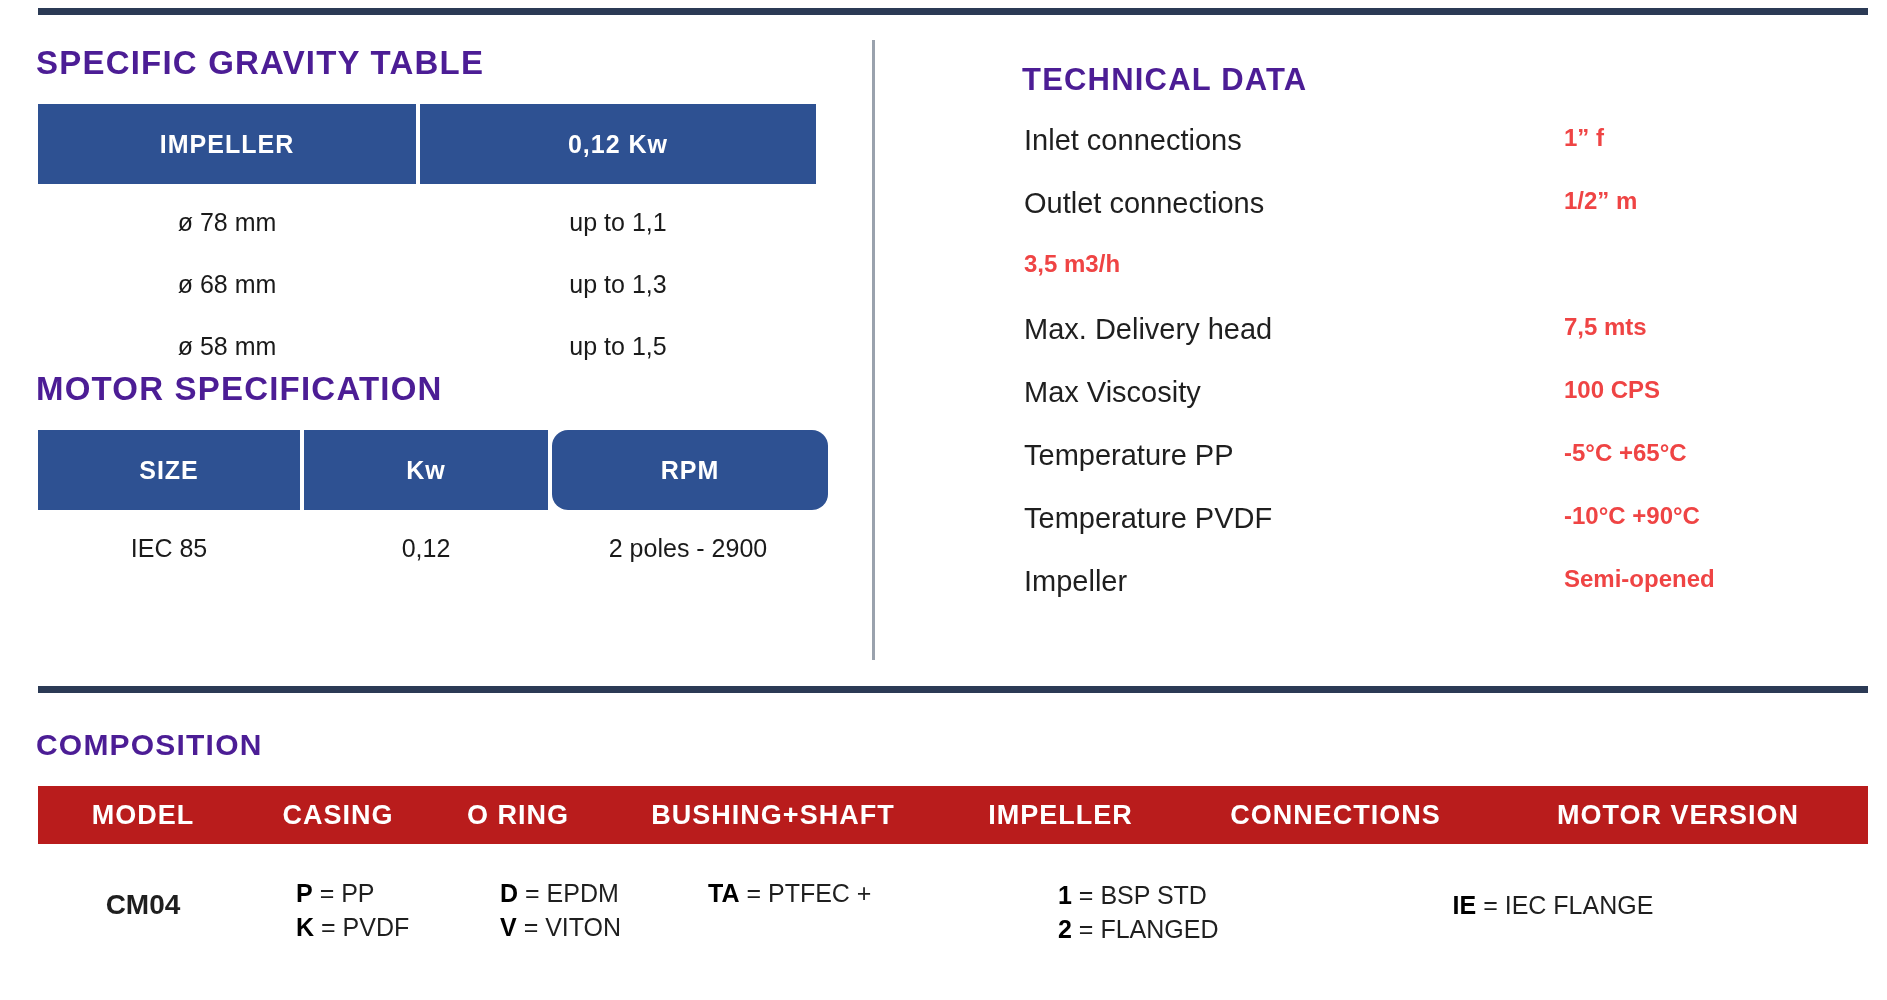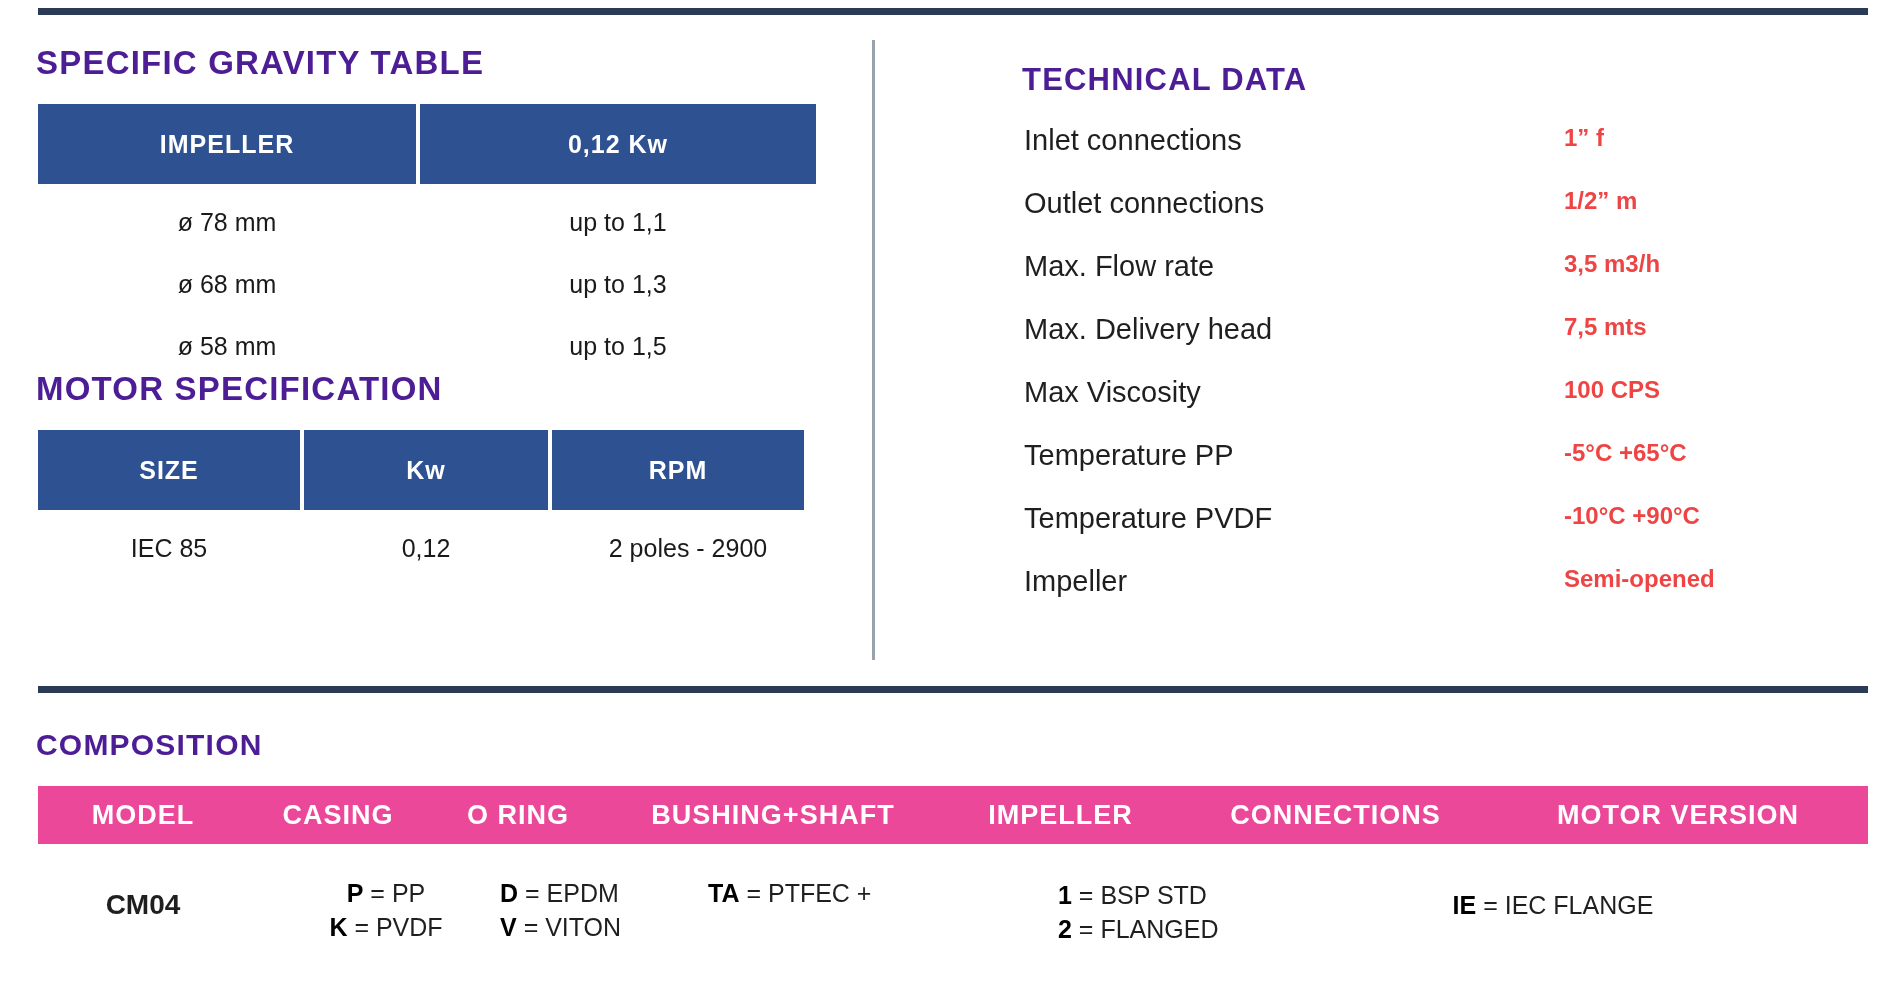--- a/index.html
+++ b/index.html
@@ -97,21 +97,21 @@
   .sgt-row .bdata:nth-child(1) { width: 378px; }
   .sgt-row .bdata:nth-child(2) { width: 396px; }
   #sgt-r0 { top: 196px; }
   #sgt-r1 { top: 258px; }
   #sgt-r2 { top: 320px; }
 
   
   #ms-head { left: 38px; top: 430px; }
   #ms-head .bcell:nth-child(1) { width: 262px; }
   #ms-head .bcell:nth-child(2) { width: 244px; }
-  #ms-head .bcell:nth-child(3) { width: 252px; }
+  #ms-head .bcell:nth-child(3) { width: 276px; border-radius: 16px; }
   #ms-r0 { left: 38px; top: 522px; }
   #ms-r0 .bdata:nth-child(1) { width: 262px; }
   #ms-r0 .bdata:nth-child(2) { width: 244px; }
   #ms-r0 .bdata:nth-child(3) { width: 272px; }
 
   
   #td-list {
     position: absolute;
     left: 1024px;
     top: 124px;
@@ -134,21 +134,21 @@
     white-space: nowrap;
   }
 
   
   #comp-head {
     position: absolute;
     left: 38px;
     top: 786px;
     width: 1830px;
     height: 58px;
-    background: #ec4899;
+    background: #b91c1c;
     display: flex;
     align-items: center;
   }
   #comp-head .ch {
     color: #ffffff;
     font-weight: bold;
     font-size: 27px;
     letter-spacing: 1px;
     text-align: center;
     white-space: nowrap;
@@ -164,21 +164,21 @@
   }
   .cb {
     font-size: 25px;
     color: #1f1f1f;
     line-height: 34px;
   }
   .cb b { color: #000000; }
 
   
   .col-model       { width: 210px; }
-  .col-casing      { width: 180px; text-align: center; }
+  .col-casing      { width: 180px; }
   .col-oring       { width: 180px; }
   .col-bushing     { width: 330px; }
   .col-impeller    { width: 245px; }
   .col-connections { width: 305px; }
   .col-motor       { width: 380px; }
 
   #comp-body .col-model       { text-align: center; font-weight: bold; font-size: 28px; padding-top: 36px; }
   #comp-body .col-casing      { padding-top: 24px; padding-left: 48px; }
   #comp-body .col-oring       { padding-top: 24px; padding-left: 24px; }
   #comp-body .col-bushing     { padding-top: 24px; padding-left: 28px; }
@@ -232,21 +232,20 @@
 <div id="td-list">
   <div class="td-row">
     <div class="td-label">Inlet connections</div>
     <div class="td-value">1” f</div>
   </div>
   <div class="td-row">
     <div class="td-label">Outlet connections</div>
     <div class="td-value">1/2” m</div>
   </div>
   <div class="td-row">
-    <div class="td-label">Max. Flow rate</div>
     <div class="td-value">3,5 m3/h</div>
   </div>
   <div class="td-row">
     <div class="td-label">Max. Delivery head</div>
     <div class="td-value">7,5 mts</div>
   </div>
   <div class="td-row">
     <div class="td-label">Max Viscosity</div>
     <div class="td-value">100 CPS</div>
   </div>

